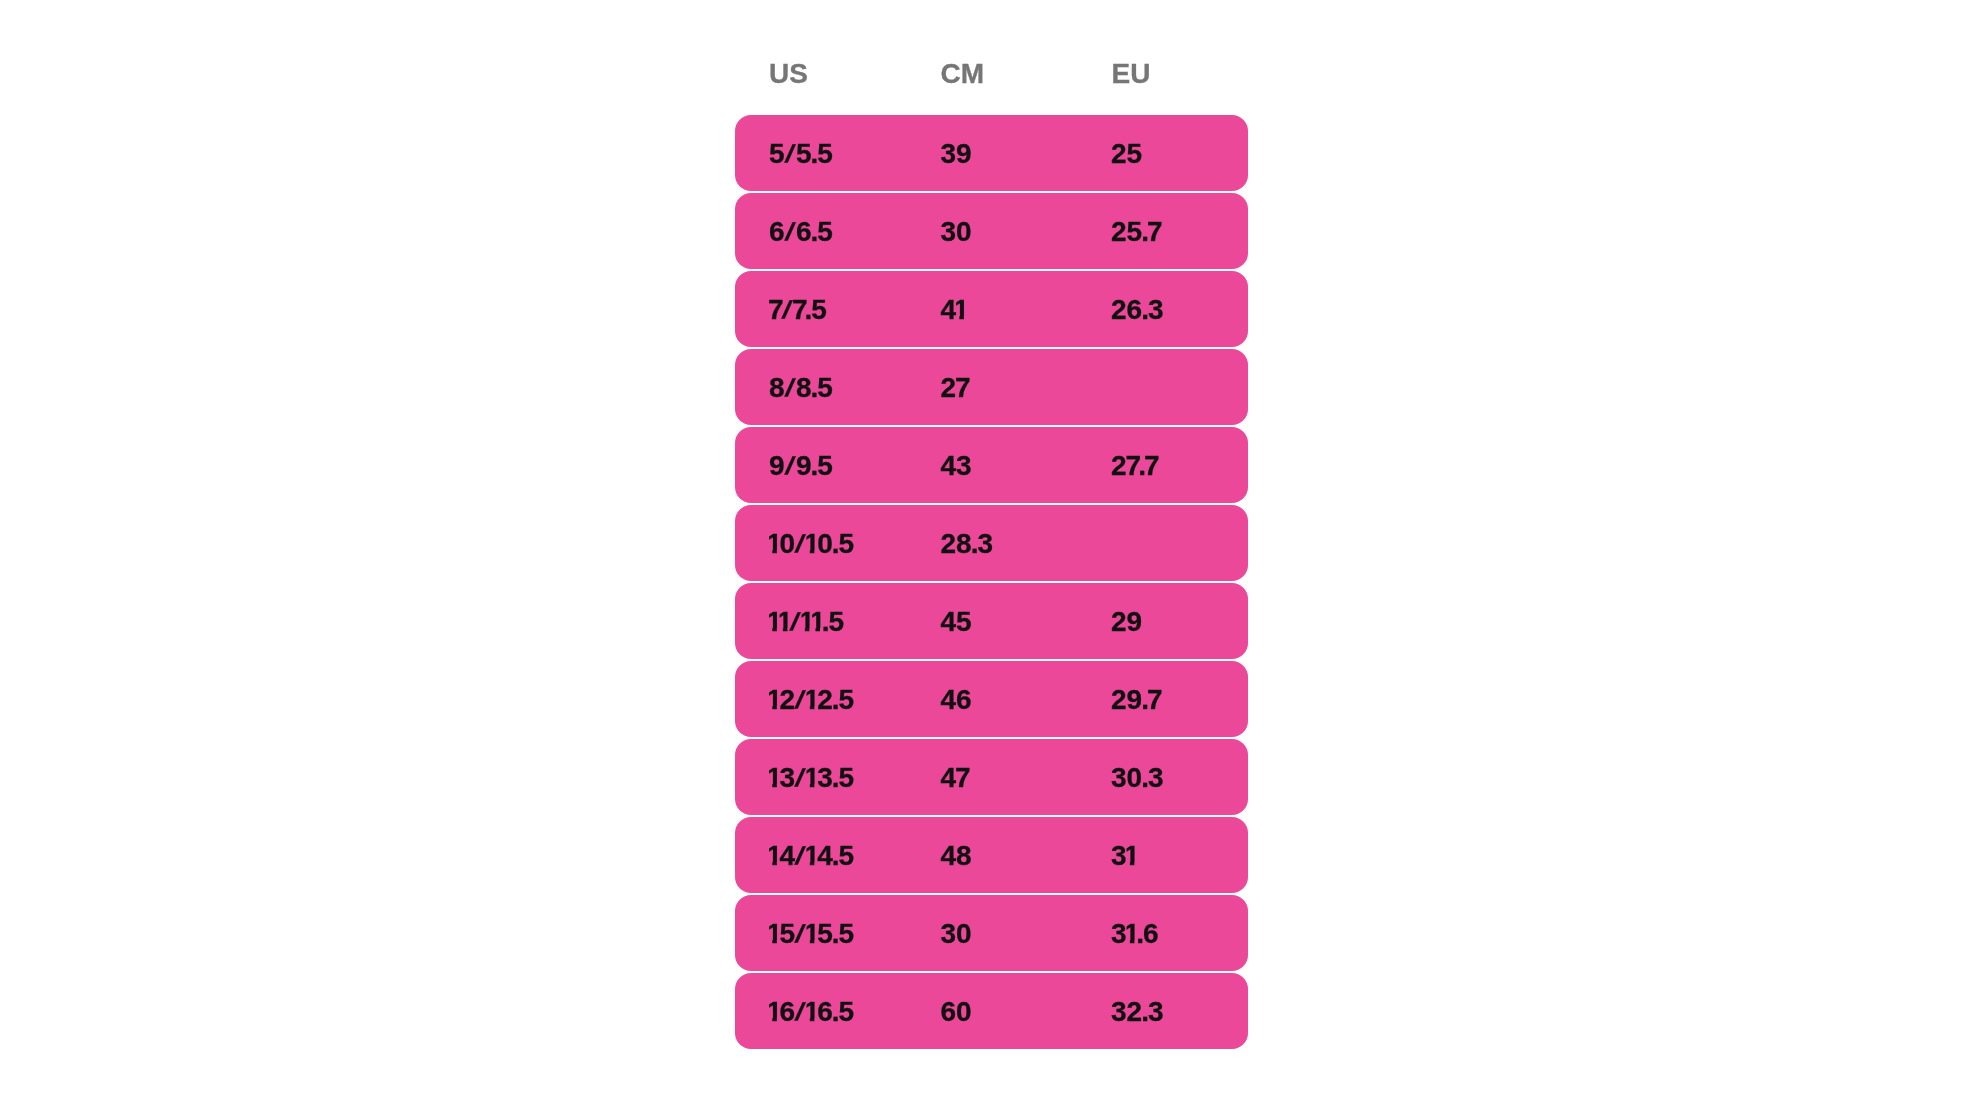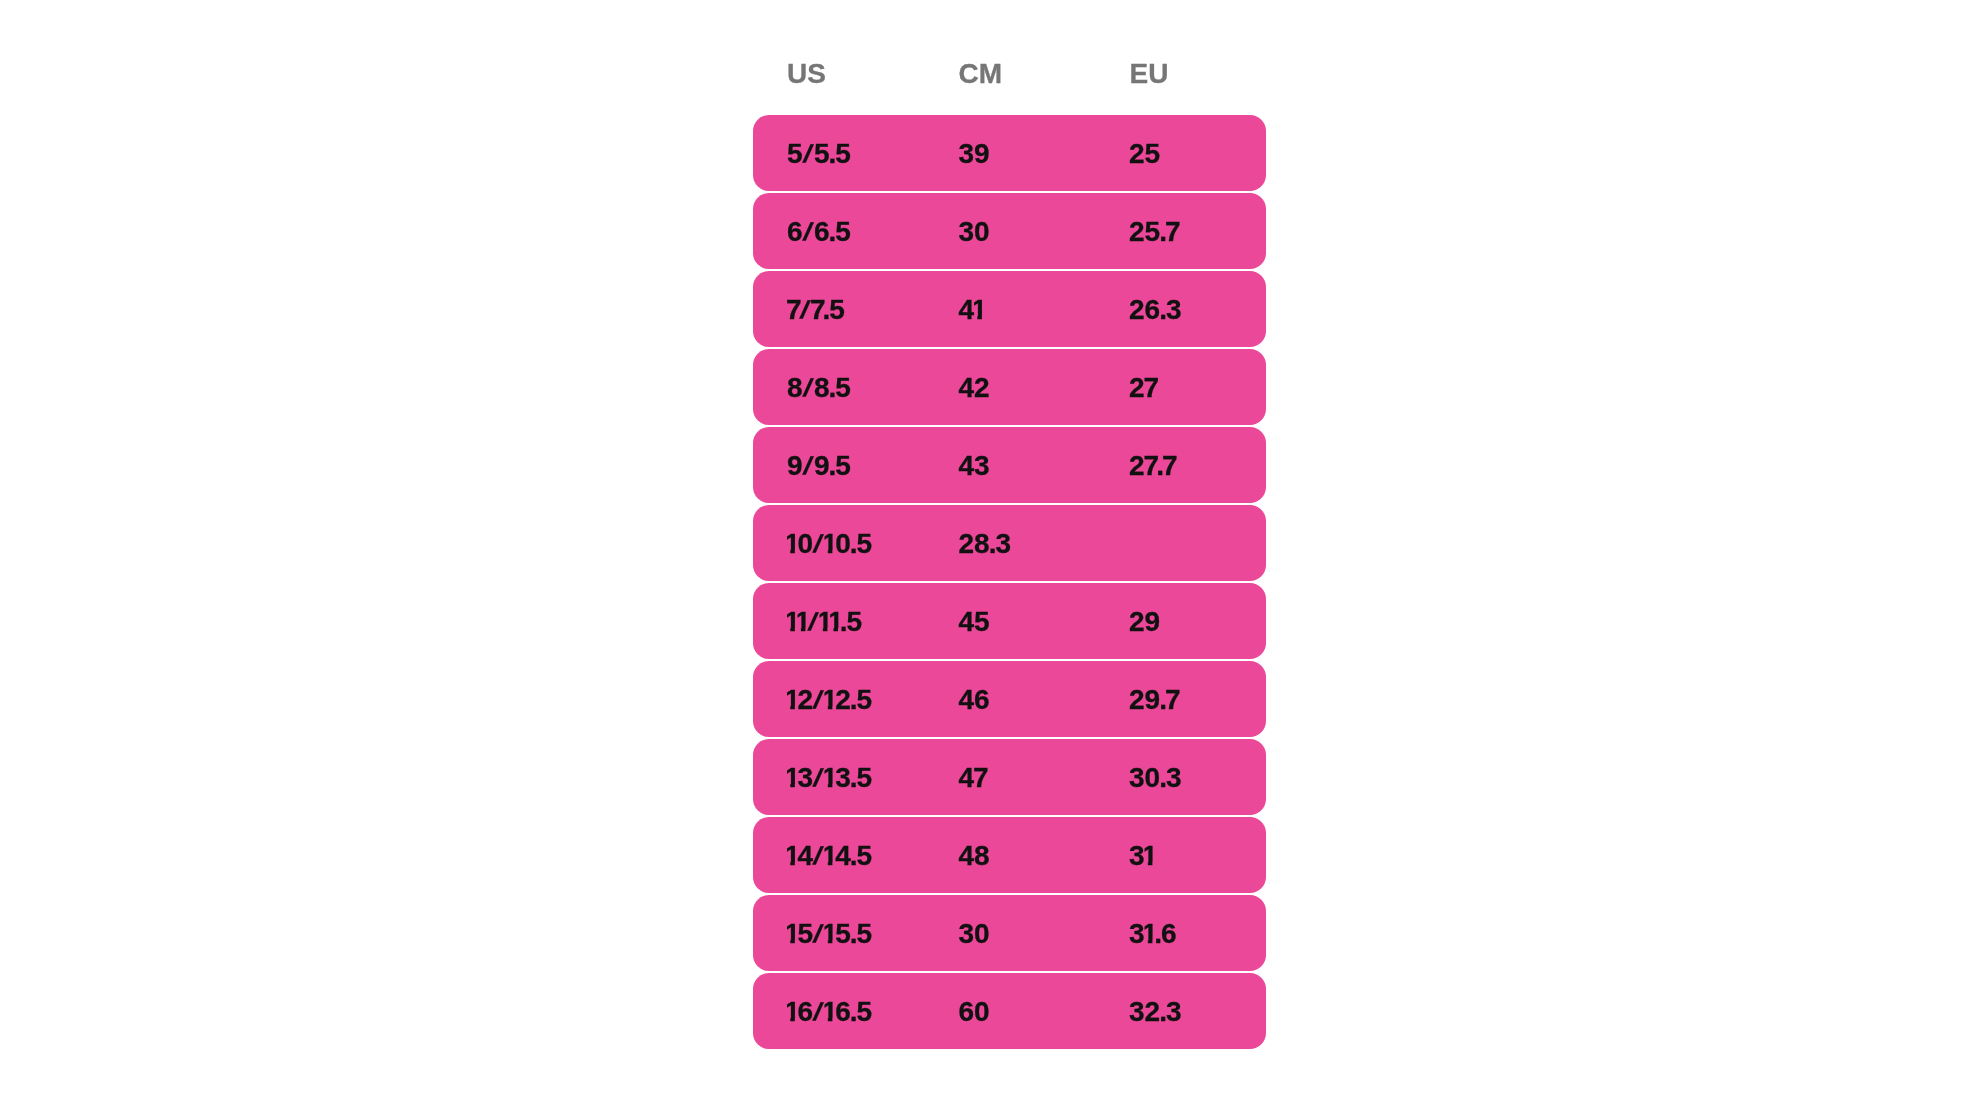--- a/index.html
+++ b/index.html
@@ -13,21 +13,21 @@
     position: relative;
     width: 1984px;
     height: 1116px;
     overflow: hidden;
     background: #ffffff;
   }
 
   
   .size-chart {
     position: absolute;
-    left: 753px;
+    left: 735px;
     top: 45.4px;
     width: 513px;
   }
 
   .chart-head {
     display: flex;
     height: 70px;
   }
   .chart-head .cell {
     font-size: 28px;
@@ -125,21 +125,20 @@
           <div class="cell c-eu">30</div>
           <div class="cell c-cm">25<span class="glyph glyph-period">.</span><span class="glyph glyph-seven">7</span></div>
         </div>
         <div class="chart-row">
           <div class="cell c-us"><span class="glyph glyph-seven">7</span><span class="glyph glyph-slash">/</span><span class="glyph glyph-seven">7</span><span class="glyph glyph-period">.</span>5</div>
           <div class="cell c-eu">4<span class="glyph glyph-one">1</span></div>
           <div class="cell c-cm">26<span class="glyph glyph-period">.</span>3</div>
         </div>
         <div class="chart-row">
           <div class="cell c-us">8<span class="glyph glyph-slash">/</span>8<span class="glyph glyph-period">.</span>5</div>
-          <div class="cell c-eu">42</div>
           <div class="cell c-cm">2<span class="glyph glyph-seven">7</span></div>
         </div>
         <div class="chart-row">
           <div class="cell c-us">9<span class="glyph glyph-slash">/</span>9<span class="glyph glyph-period">.</span>5</div>
           <div class="cell c-eu">43</div>
           <div class="cell c-cm">2<span class="glyph glyph-seven">7</span><span class="glyph glyph-period">.</span><span class="glyph glyph-seven">7</span></div>
         </div>
         <div class="chart-row">
           <div class="cell c-us"><span class="glyph glyph-one">1</span>0<span class="glyph glyph-slash">/</span><span class="glyph glyph-one">1</span>0<span class="glyph glyph-period">.</span>5</div>
           <div class="cell c-cm">28<span class="glyph glyph-period">.</span>3</div>

